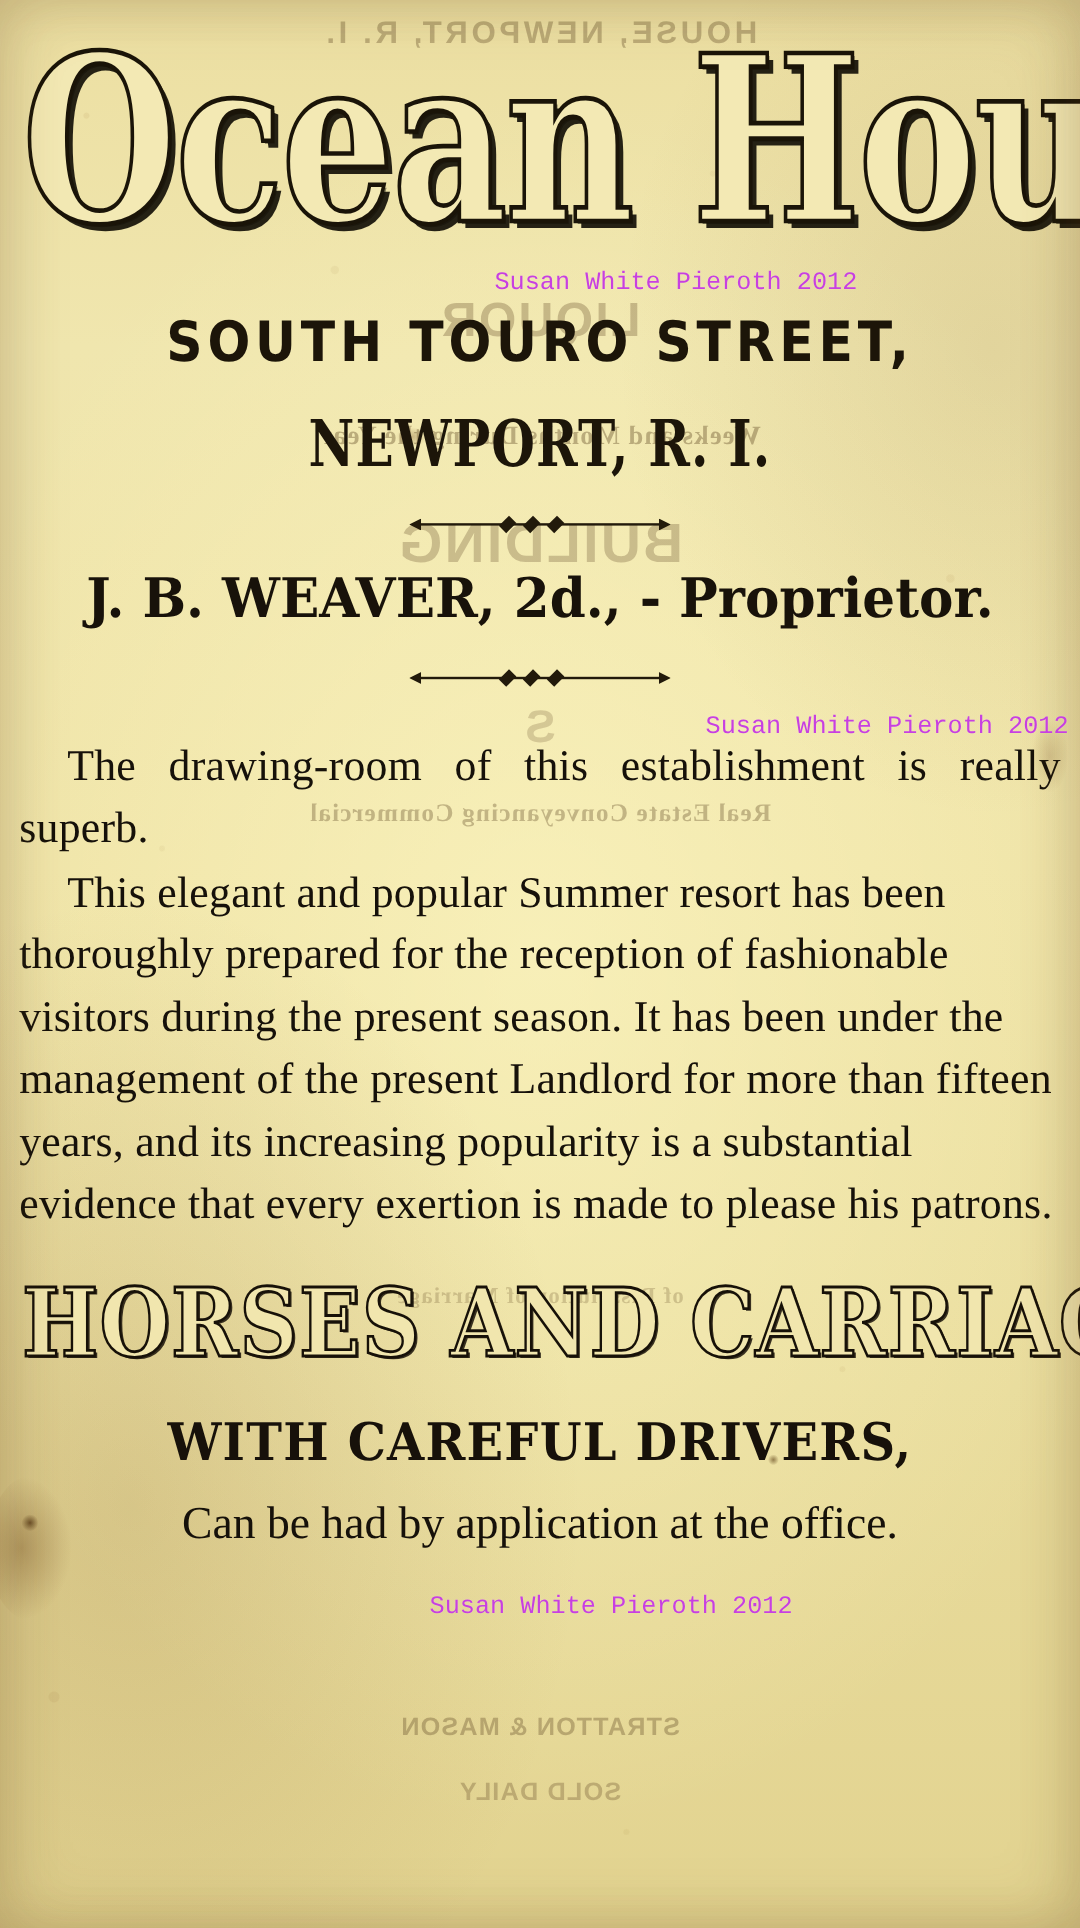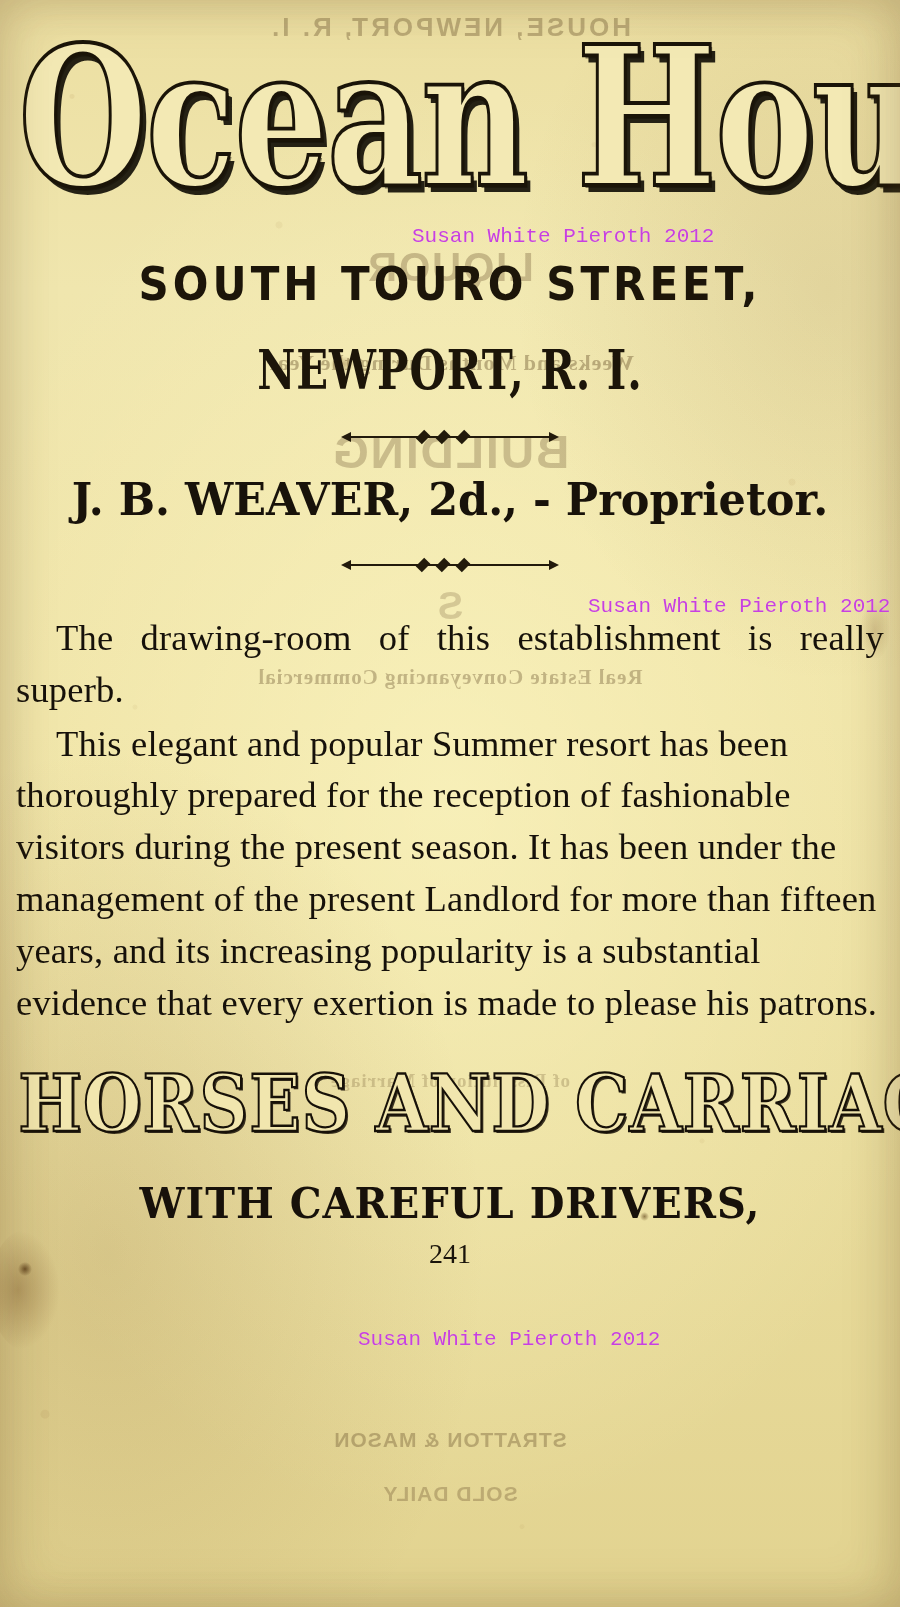--- a/index.html
+++ b/index.html
@@ -309,22 +309,22 @@
 
     <div class="body-text">
       <p>The  drawing-room  of  this  establishment  is really superb.</p>
       <p>This elegant and popular Summer resort has been thoroughly prepared  for the reception of fashionable visitors during the present season. It has been under the management of  the present Landlord for more than  fifteen years,  and its increasing popularity is  a  substantial evidence that every exertion is made to please his patrons.</p>
     </div>
 
     <div class="horses">HORSES AND CARRIAGES</div>
 
     <div class="drivers">WITH CAREFUL DRIVERS,</div>
 
-
-    <div class="folio">241</div>
+    <div class="office">Can be had by application at the  office.</div>
+
 
   </div>
 
   <div class="watermark wm-1">Susan White Pieroth 2012</div>
   <div class="watermark wm-2">Susan White Pieroth 2012</div>
   <div class="watermark wm-3">Susan White Pieroth 2012</div>
 
   <div class="vignette"></div>
 </div>
 

